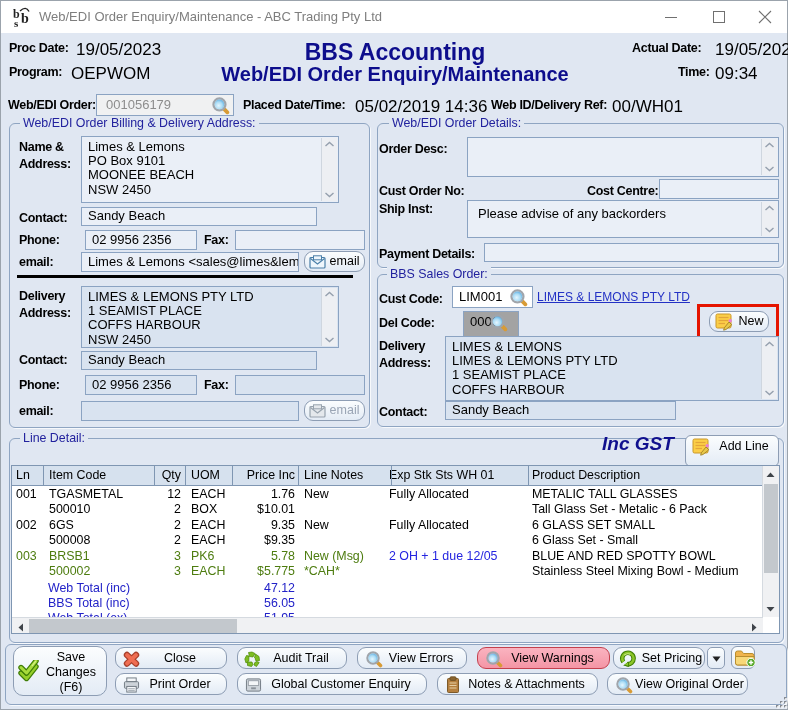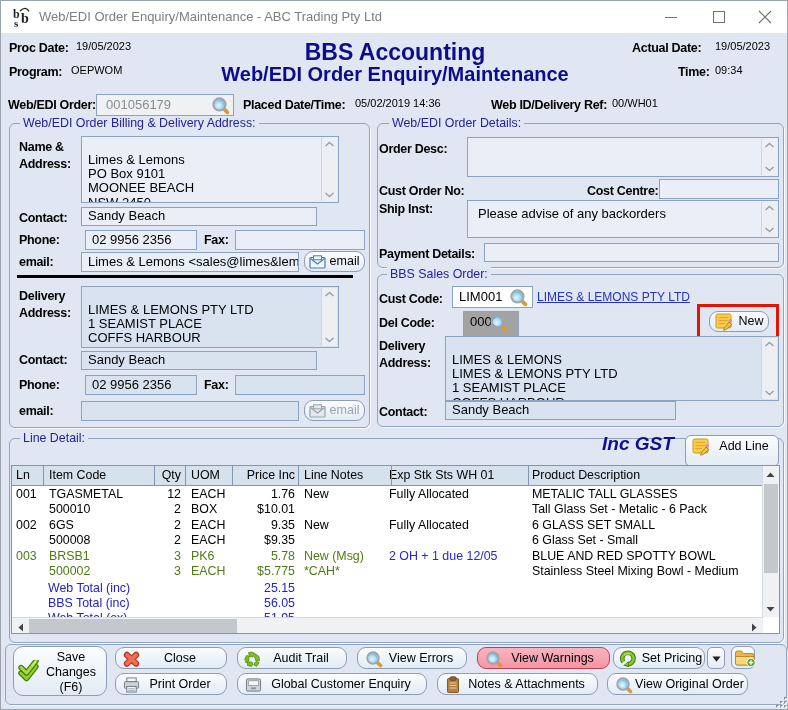--- a/index.html
+++ b/index.html
@@ -1,26 +1,26 @@
 <!DOCTYPE html>
 <html><head><meta charset="utf-8">
 <style>
 html,body{margin:0;padding:0;}
 body{width:788px;height:710px;font-family:"Liberation Sans",sans-serif;overflow:hidden;}
 #win{position:absolute;left:0;top:0;width:788px;height:710px;border:1px solid #9ba3ac;box-sizing:border-box;background:#e0e7f2;}
 #titlebar{position:absolute;left:0;top:0;width:786px;height:32px;background:#ffffff;}
 #ttl{position:absolute;left:38px;top:7.5px;font-size:13px;color:#7e7e7e;white-space:nowrap;}
 .abs{position:absolute;}
 .lbl{position:absolute;font-weight:bold;font-size:12.5px;letter-spacing:-0.3px;color:#000;white-space:nowrap;margin-top:-1px;}
-.val{position:absolute;font-size:11px;color:#000;white-space:nowrap;margin-top:-1px;}
+.val{position:absolute;font-size:17px;color:#000;white-space:nowrap;margin-top:-1px;}
 .grp{position:absolute;border:1px solid #8fa5c2;border-radius:6px;box-shadow:1px 1px 0 rgba(255,255,255,0.75);}
 .leg{position:absolute;font-size:12.4px;color:#22229e;background:#e0e7f2;padding:0 3px;white-space:nowrap;}
 .fld{position:absolute;border:1px solid #8ba3c2;background:#eaeff7;box-sizing:border-box;font-size:13px;color:#000;padding-left:6px;overflow:hidden;white-space:nowrap;}
 .ro{background:#d9e3f0;}
-.ta{line-height:14.2px;padding-top:16px;}
+.ta{line-height:14.2px;padding-top:3px;}
 .sb{position:absolute;top:1px;bottom:1px;right:1px;width:15px;background:#edeff3;border-left:1px solid #cfd6df;}
 .btn{position:absolute;border:1px solid #8d9db4;border-radius:9px;background:linear-gradient(#fbfdfe,#e3ebf5);box-sizing:border-box;font-size:12.5px;color:#000;text-align:center;}
 hr.sep{border:none;background:#000;height:3px;position:absolute;margin:0;}
 a.lnk{color:#2331c5;font-size:12px;text-decoration:underline;white-space:nowrap;}
 #tbl{position:absolute;left:10px;top:464px;width:769px;height:169px;background:#fff;border:1px solid #7f96b2;box-sizing:border-box;}
 #thead{position:absolute;left:0;top:0;width:751px;height:19px;background:#d6e1ee;border-bottom:1px solid #7f96b2;}
 .hc{position:absolute;top:2px;font-size:12.4px;color:#000;white-space:nowrap;}
 .vln{position:absolute;top:0;width:1px;height:19px;background:#7f96b2;}
 .tc{position:absolute;font-size:12.4px;color:#000;white-space:nowrap;}
 .rt{text-align:right;}
@@ -278,21 +278,21 @@
     <div class="tc mg" style="left:292px;top:83px">New (Msg)</div>
     <div class="tc blu" style="left:377px;top:83px">2 OH + 1 due 12/05</div>
     <div class="tc" style="left:520px;top:83px">BLUE AND RED SPOTTY BOWL</div>
     <div class="tc mg" style="left:37px;top:98px">500002</div>
     <div class="tc mg rt" style="left:130px;top:98px;width:39px">3</div>
     <div class="tc mg" style="left:179px;top:98px">EACH</div>
     <div class="tc mg rt" style="left:200px;top:98px;width:83px">$5.775</div>
     <div class="tc mg" style="left:292px;top:98px">*CAH*</div>
     <div class="tc" style="left:520px;top:98px">Stainless Steel Mixing Bowl - Medium</div>
     <div class="tc nv" style="left:36px;top:115px">Web Total (inc)</div>
-    <div class="tc nv rt" style="left:200px;top:115px;width:83px">25.15</div>
+    <div class="tc nv rt" style="left:200px;top:115px;width:83px">47.12</div>
     <div class="tc nv" style="left:36px;top:130px">BBS Total (inc)</div>
     <div class="tc nv rt" style="left:200px;top:130px;width:83px">56.05</div>
     <div class="tc nv" style="left:36px;top:145px">Web Total (ex)</div>
     <div class="tc nv rt" style="left:200px;top:145px;width:83px">51.95</div>
 
     <div class="abs" style="right:0;top:0;width:16px;height:151px;background:#f0f1f3;border-left:1px solid #d5dae0">
       <svg class="chev" style="top:5px" width="11" height="7">
           <path d="M1.5 6 L5.5 1.5 L9.5 6 Z" fill="#3f444a"></path>
         </svg>
       <div class="abs" style="left:1px;top:18px;width:14px;height:89px;background:#c3c8cd"></div>

